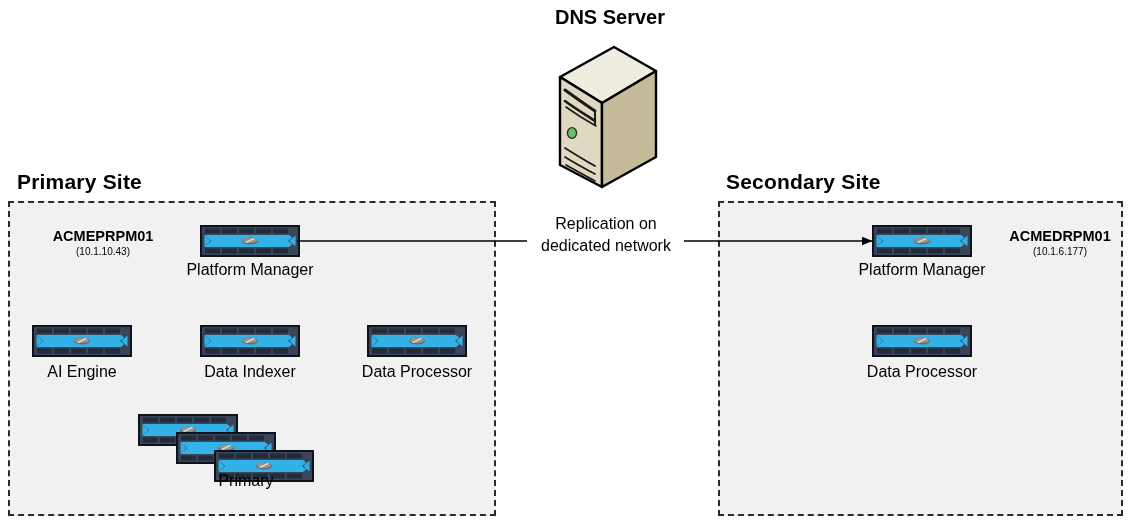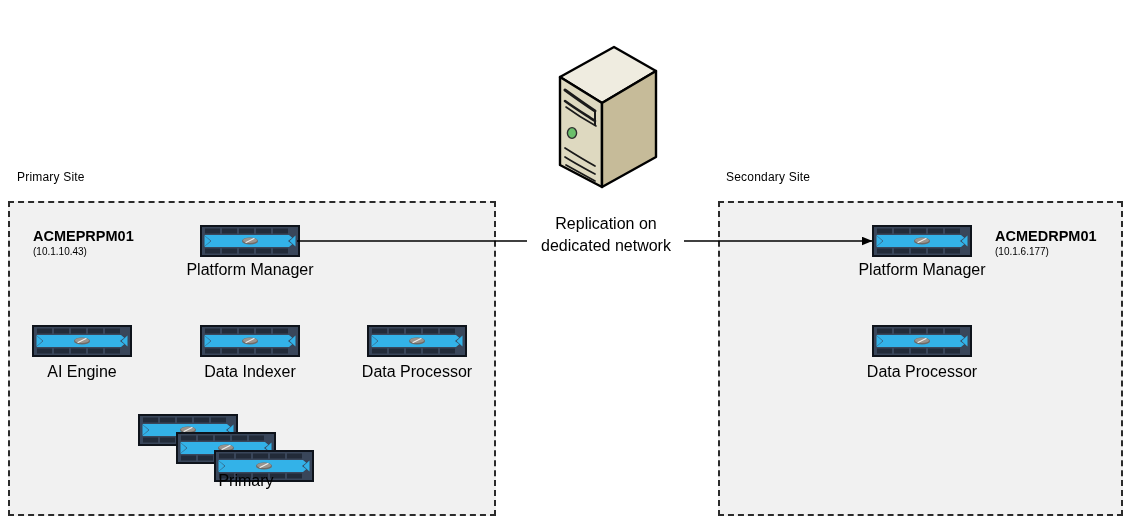--- a/index.html
+++ b/index.html
@@ -17,36 +17,37 @@
     width: 1131px;
     height: 520px;
     background: #ffffff;
     overflow: hidden;
   }
 
   
   .site-title {
     position: absolute;
     font-family: "Liberation Sans", sans-serif;
-    font-weight: normal;
-    font-size: 12px;
+    font-weight: bold;
+    font-size: 21px;
     letter-spacing: 0.2px;
     color: #000000;
     white-space: nowrap;
   }
   .site-box {
     position: absolute;
     background: #f1f1f1;
     border: 2px dashed #2b2b2b;
     box-sizing: border-box;
   }
 
   
   .host-label {
     position: absolute;
+    text-align: center;
     white-space: nowrap;
     line-height: 1.22;
   }
   .host-label .host-name {
     display: block;
     font-family: "Liberation Sans", sans-serif;
     font-weight: bold;
     font-size: 14.5px;
     color: #000000;
   }
@@ -179,20 +180,21 @@
 
       <path d="M 13,103 C 24,110 34,116 43,121" stroke="#1a1a1a" stroke-width="1.7" fill="none" stroke-linecap="round"></path>
       <path d="M 13,112 C 24,119 34,124 43,129" stroke="#1a1a1a" stroke-width="1.7" fill="none" stroke-linecap="round"></path>
       <path d="M 14,120 C 25,126 34,131 43,136" stroke="#1a1a1a" stroke-width="1.7" fill="none" stroke-linecap="round"></path>
     </symbol>
   </defs>
 </svg>
 
 <div id="canvas">
 
+  <div class="dns-title" style="left:520px; top:6px; width:180px;">DNS Server</div>
 
   <div class="dns-server" style="left:552px; top:45px;">
     <svg viewBox="0 0 110 145">
         <use href="#sym-server-tower"></use>
       </svg>
   </div>
 
   <div class="site-title" style="left:17px; top:170px;">Primary Site</div>
 
   <div class="site-box" style="left:8px; top:201px; width:488px; height:315px;"></div>

